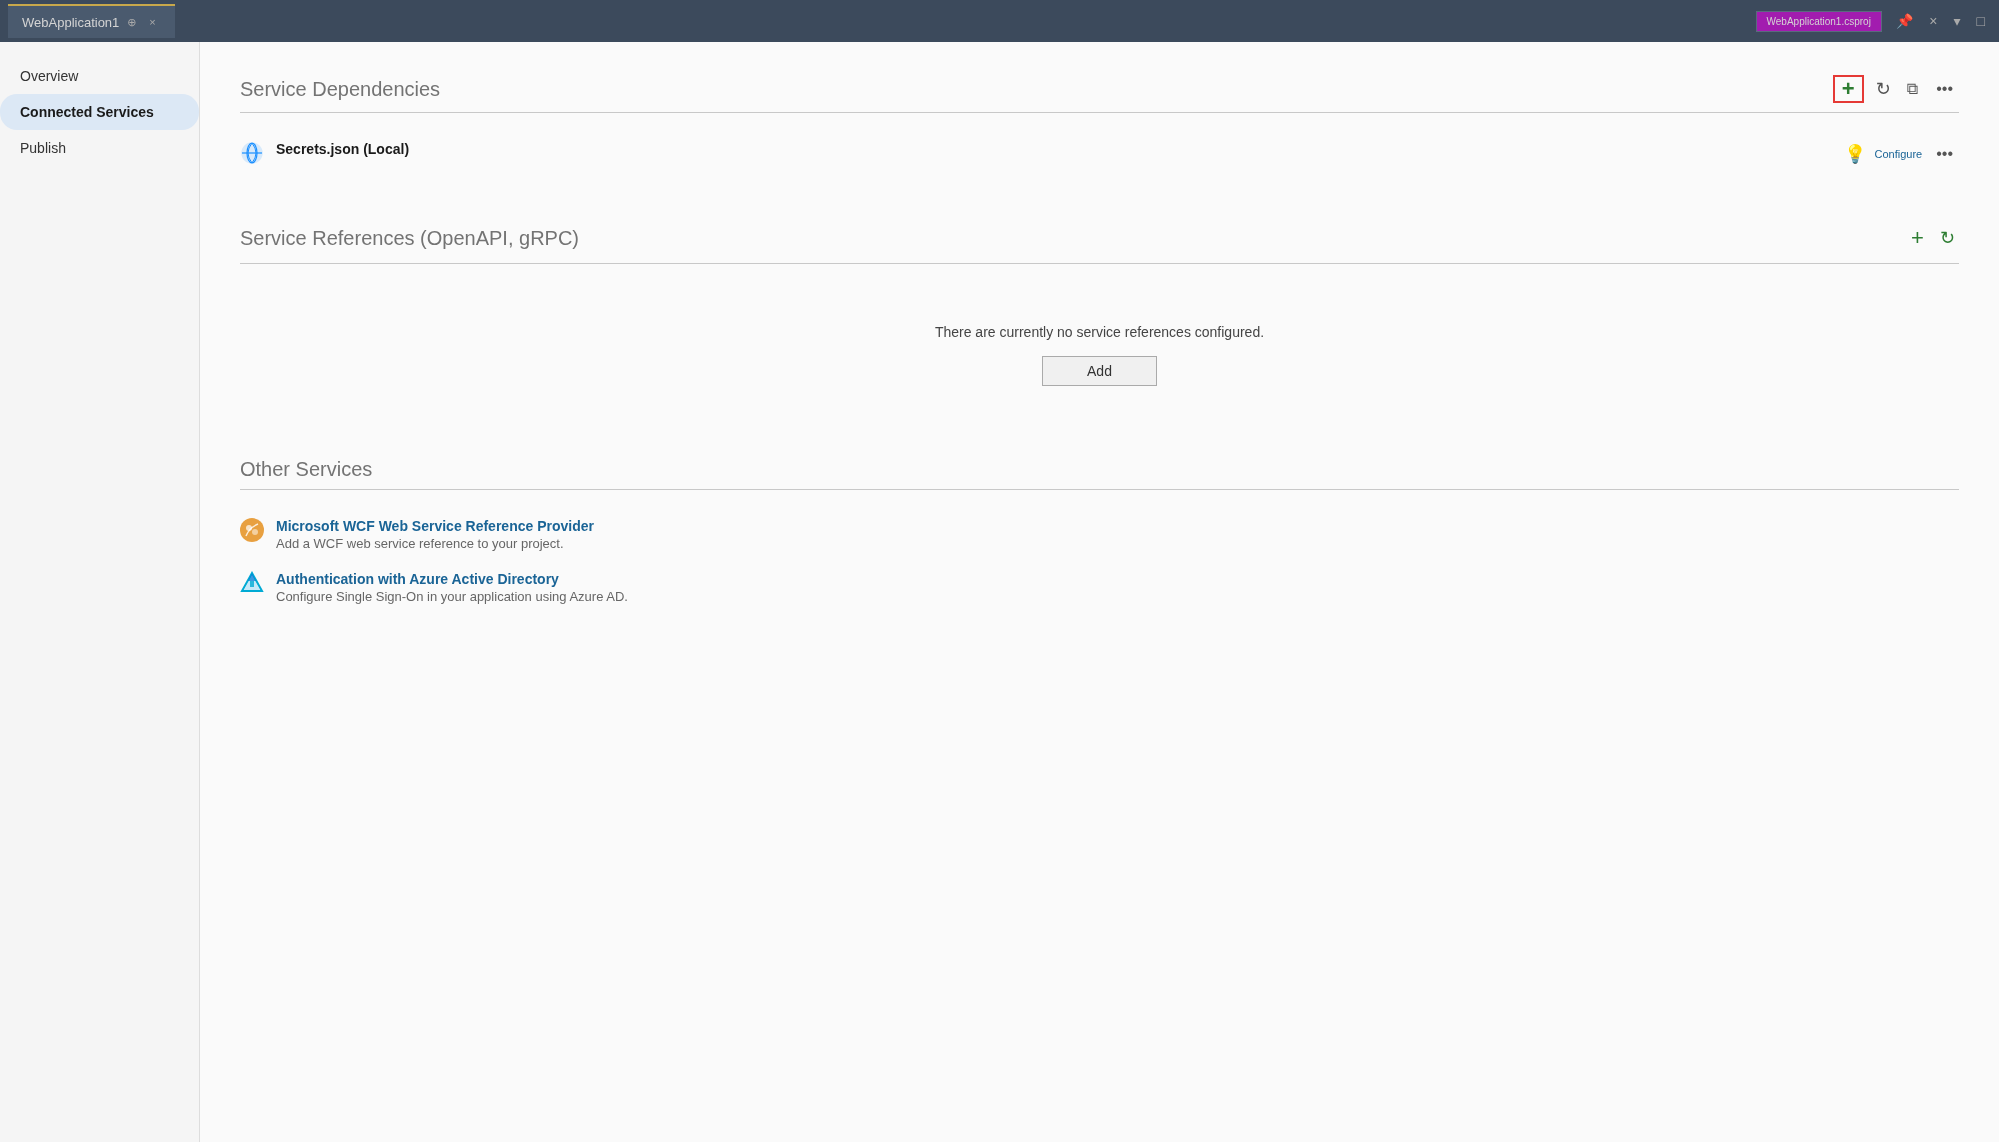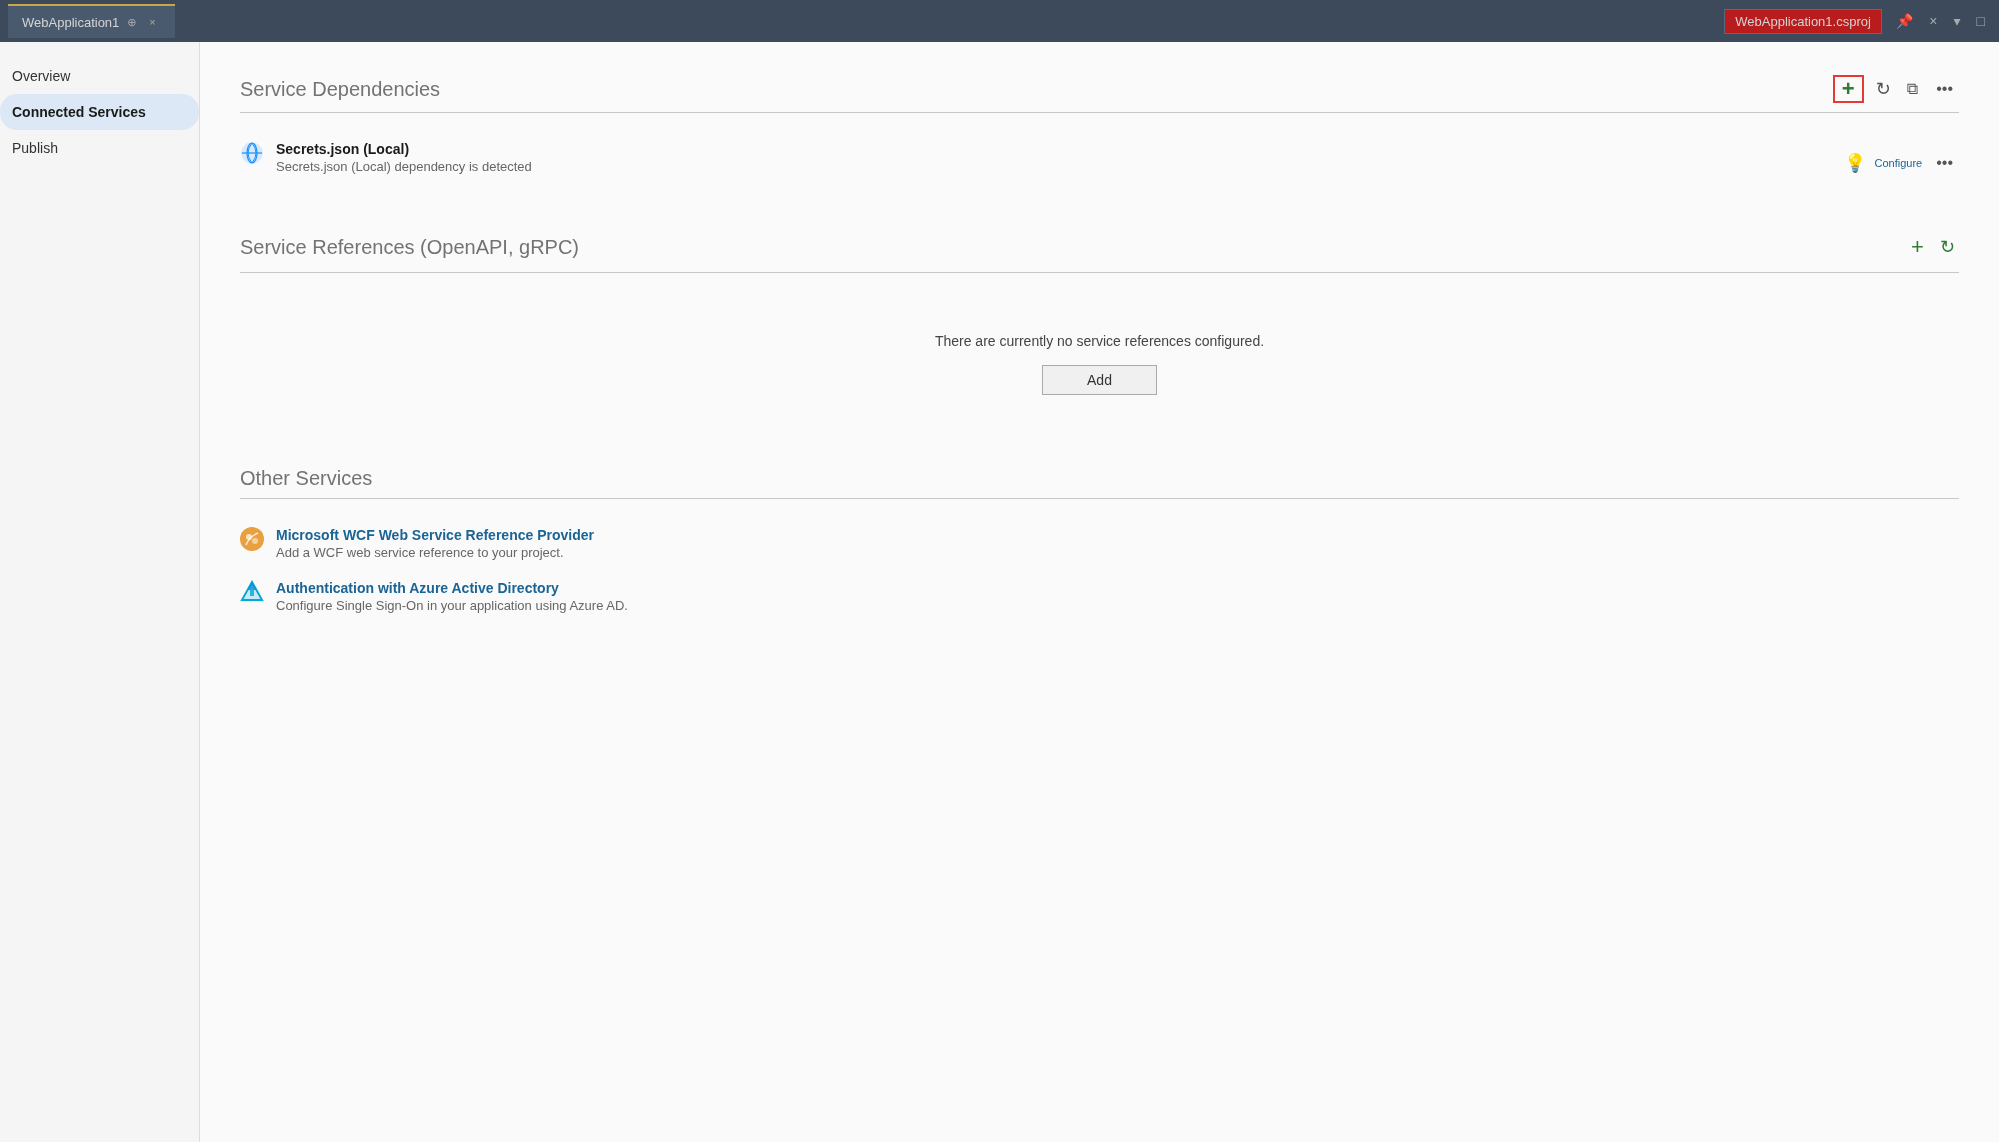--- a/index.html
+++ b/index.html
@@ -49,23 +49,23 @@
       justify-content: center;
     }
     .title-bar-right {
       display: flex;
       align-items: center;
       gap: 8px;
       color: #d4d4d4;
       font-size: 13px;
     }
     .title-bar-right .project-name {
-      background: #b91c1c;
+      background: #a21caf;
       padding: 4px 10px;
-      font-size: 13px;
+      font-size: 10px;
       border: 1px solid #5a6a7e;
     }
     .titlebar-icons {
       display: flex;
       align-items: center;
       gap: 4px;
     }
     .titlebar-icon-btn {
       color: #aaa;
       font-size: 14px;
@@ -84,21 +84,21 @@
 
     
     .sidebar {
       width: 200px;
       background: #f5f5f5;
       border-right: 1px solid #ddd;
       padding-top: 16px;
       flex-shrink: 0;
     }
     .sidebar-item {
-      padding: 10px 12px;
+      padding: 10px 20px;
       font-size: 14px;
       color: #333;
       cursor: pointer;
     }
     .sidebar-item.active {
       background: #dce8f5;
       font-weight: 600;
       color: #1a1a1a;
       border-radius: 17px;
     }
@@ -326,21 +326,20 @@
             <svg width="24" height="24" viewBox="0 0 24 24">
               <circle cx="12" cy="12" r="10" fill="#1a8fff" opacity="0.15" stroke="#1a8fff" stroke-width="1.5"></circle>
               <ellipse cx="12" cy="12" rx="5" ry="10" fill="none" stroke="#1a8fff" stroke-width="1.2"></ellipse>
               <line x1="2" y1="12" x2="22" y2="12" stroke="#1a8fff" stroke-width="1.2"></line>
               <path d="M12 2 Q16 7 16 12 Q16 17 12 22" fill="none" stroke="#1a8fff" stroke-width="1"></path>
               <path d="M12 2 Q8 7 8 12 Q8 17 12 22" fill="none" stroke="#1a8fff" stroke-width="1"></path>
             </svg>
           </div>
           <div class="service-info">
             <div class="service-name">Secrets.json (Local)</div>
-            <div class="service-desc">Secrets.json (Local) dependency is detected</div>
           </div>
         </div>
         <div class="service-row-actions">
           <span class="lightbulb-icon">💡</span>
           <a class="configure-link">Configure</a>
           <button class="dots-btn">•••</button>
         </div>
       </div>
     </div>
 

